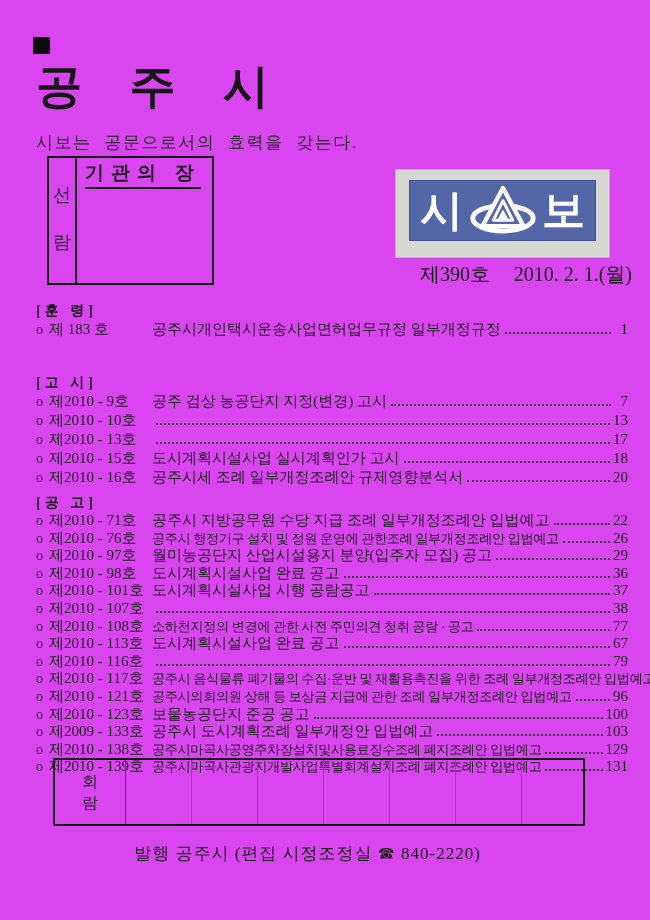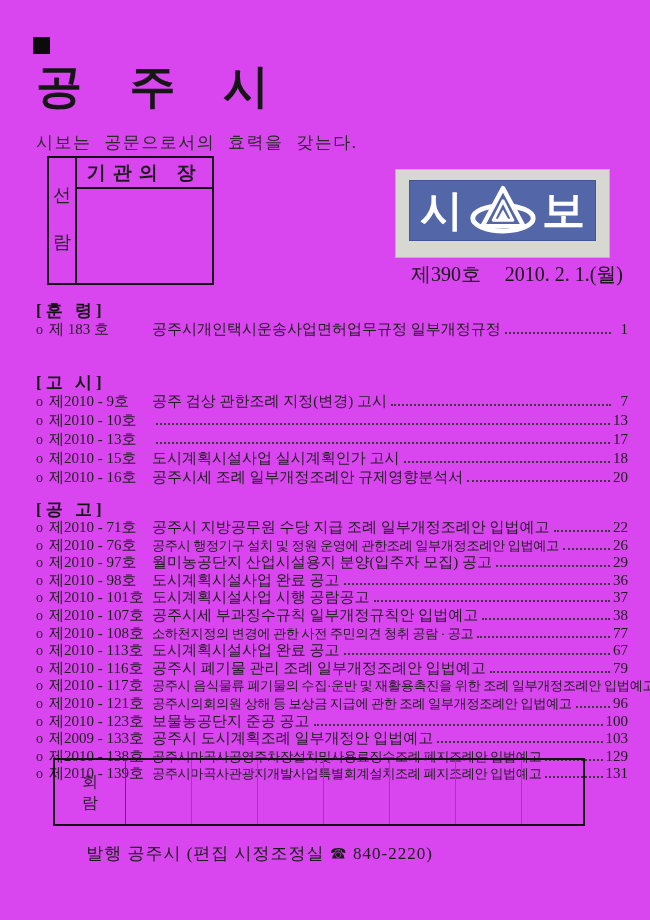--- a/index.html
+++ b/index.html
@@ -22,50 +22,50 @@
   
   .approval{
     position:absolute;left:47px;top:156px;width:167px;height:129px;
     border:2px solid #111;display:flex;box-sizing:border-box;
   }
   .approval .side{
     width:26px;border-right:2px solid #111;display:flex;flex-direction:column;
     align-items:center;justify-content:space-around;padding:14px 0 18px;
     font-size:18px;color:#222;
   }
-  .approval .main{flex:1;display:flex;flex-direction:column;}
+  .approval .main{flex:1;display:flex;flex-direction:row;padding-left:8px;}
   .approval .head{
     height:29px;border-bottom:2px solid #111;line-height:29px;text-align:center;
     font-size:19px;font-weight:bold;letter-spacing:7px;color:#1a1a1a;
   }
   .approval .body{flex:1;}
   
   .logo-frame{
     position:absolute;left:395px;top:169px;width:215px;height:89px;
     background:#d8d8d3;border:1px solid #b8b8b2;box-sizing:border-box;
   }
   .logo-blue{
     position:absolute;left:13px;top:10px;right:13px;bottom:16px;
     background:#5366a7;border:1px solid #42549a;
     display:flex;align-items:center;justify-content:space-between;padding:0 10px;box-sizing:border-box;
   }
   .logo-char{font-size:43px;font-weight:bold;color:#ffffff;line-height:1;}
   .emblem{display:block;}
   .issue-line{
-    position:absolute;left:411px;top:261px;width:212px;
+    position:absolute;left:420px;top:261px;width:212px;
     display:flex;justify-content:space-between;
     font-size:20px;color:#161616;white-space:nowrap;
   }
   
   .toc{position:absolute;left:36px;top:301px;width:592px;}
   .toc-section{margin:0;}
   .toc-section + .toc-section{margin-top:34px;}
-  .toc-section:nth-child(3){margin-top:13px;}
+  .toc-section:nth-child(3){margin-top:6px;}
   .toc-heading{
-    font-size:17px;font-weight:bold;letter-spacing:4px;line-height:19px;color:#141414;
+    font-size:14px;font-weight:bold;letter-spacing:4px;line-height:19px;color:#141414;
   }
   .toc-item{
     display:flex;align-items:baseline;line-height:19px;font-size:15px;color:#1d1d1d;
   }
   .toc-section:nth-child(3) .toc-item{line-height:17.6px;}
   .toc-item .pre{width:13px;flex:0 0 13px;font-size:14px;}
   .toc-item .no{width:103px;flex:0 0 103px;white-space:nowrap;}
   .toc-item .t{white-space:nowrap;}
   .toc-item.tight .t{font-size:13.2px;letter-spacing:-0.4px;}
   .toc-item .dots{
@@ -81,21 +81,21 @@
   .circ .cell{
     flex:0 0 66px;border-right:1px solid #666;box-sizing:border-box;
   }
   .circ .cell:last-child{border-right:none;}
   .circ .label-cell{
     flex:0 0 70px;border-right:1px solid #444;display:flex;flex-direction:column;
     align-items:center;justify-content:center;font-size:16px;line-height:21px;color:#222;
   }
   .footer-line{
     position:absolute;left:0;top:842px;width:519px;text-align:center;
-    font-size:17px;letter-spacing:1px;color:#1c1c1c;
+    font-size:17px;letter-spacing:1px;color:#1c1c1c;padding-left:48px;
   }
 </style>
 </head>
 <body>
 
 <div class="page">
 
   <div class="corner-square"></div>
 
   <h1 class="city-title">공 주 시</h1>
@@ -140,21 +140,21 @@
           <span class="t">공주시개인택시운송사업면허업무규정 일부개정규정</span>
           <span class="dots"></span>
           <span class="pg">1</span>
         </div>
       </div>
       <div class="toc-section">
         <div class="toc-heading">[고 시]</div>
         <div class="toc-item">
           <span class="pre">o</span>
           <span class="no">제2010 - 9호</span>
-          <span class="t">공주 검상 관한조례 지정(변경) 고시</span>
+          <span class="t">공주 검상 농공단지 지정(변경) 고시</span>
           <span class="dots"></span>
           <span class="pg">7</span>
         </div>
         <div class="toc-item">
           <span class="pre">o</span>
           <span class="no">제2010 - 10호</span>
           <span class="dots"></span>
           <span class="pg">13</span>
         </div>
         <div class="toc-item">
@@ -211,42 +211,40 @@
         <div class="toc-item">
           <span class="pre">o</span>
           <span class="no">제2010 - 101호</span>
           <span class="t">도시계획시설사업 시행 공람공고</span>
           <span class="dots"></span>
           <span class="pg">37</span>
         </div>
         <div class="toc-item">
           <span class="pre">o</span>
           <span class="no">제2010 - 107호</span>
-          <span class="t">공주시세 부과징수규칙 일부개정규칙안 입법예고</span>
           <span class="dots"></span>
           <span class="pg">38</span>
         </div>
         <div class="toc-item tight">
           <span class="pre">o</span>
           <span class="no">제2010 - 108호</span>
           <span class="t">소하천지정의 변경에 관한 사전 주민의견 청취 공람 · 공고</span>
           <span class="dots"></span>
           <span class="pg">77</span>
         </div>
         <div class="toc-item">
           <span class="pre">o</span>
           <span class="no">제2010 - 113호</span>
           <span class="t">도시계획시설사업 완료 공고</span>
           <span class="dots"></span>
           <span class="pg">67</span>
         </div>
         <div class="toc-item">
           <span class="pre">o</span>
           <span class="no">제2010 - 116호</span>
-          <span class="t">공주시 폐기물 관리 조례 일부개정조례안 입법예고</span>
           <span class="dots"></span>
           <span class="pg">79</span>
         </div>
         <div class="toc-item tight">
           <span class="pre">o</span>
           <span class="no">제2010 - 117호</span>
           <span class="t">공주시 음식물류 폐기물의 수집·운반 및 재활용촉진을 위한 조례 일부개정조례안 입법예고</span>
         </div>
         <div class="toc-item tight">
           <span class="pre">o</span>

